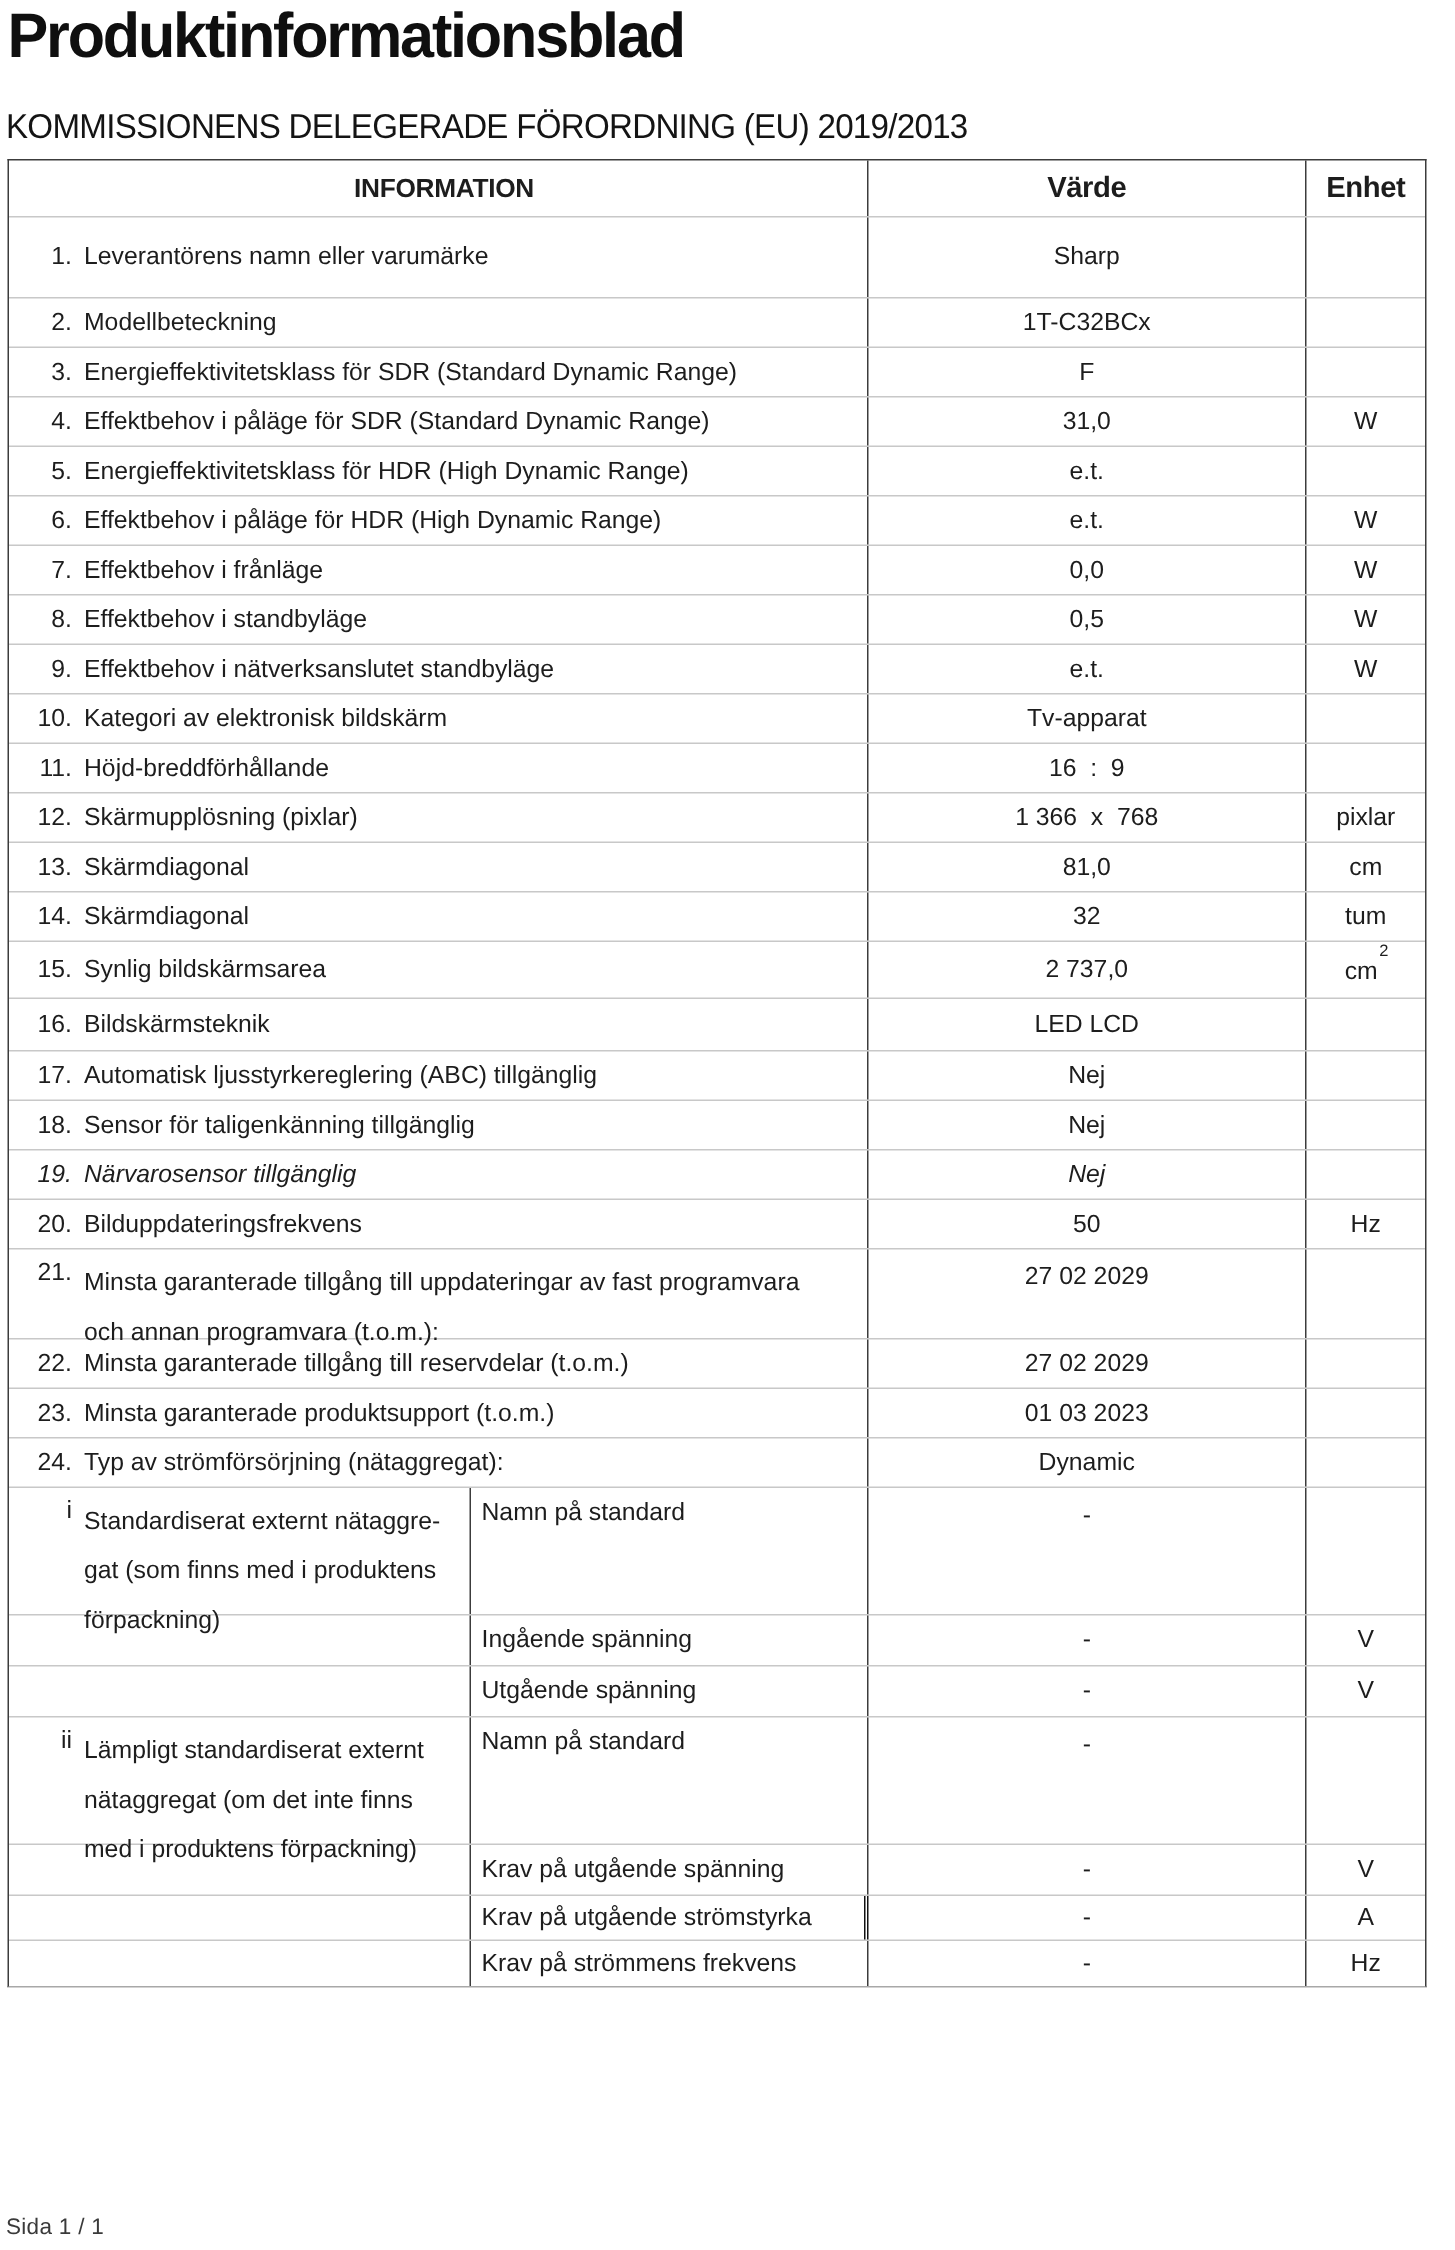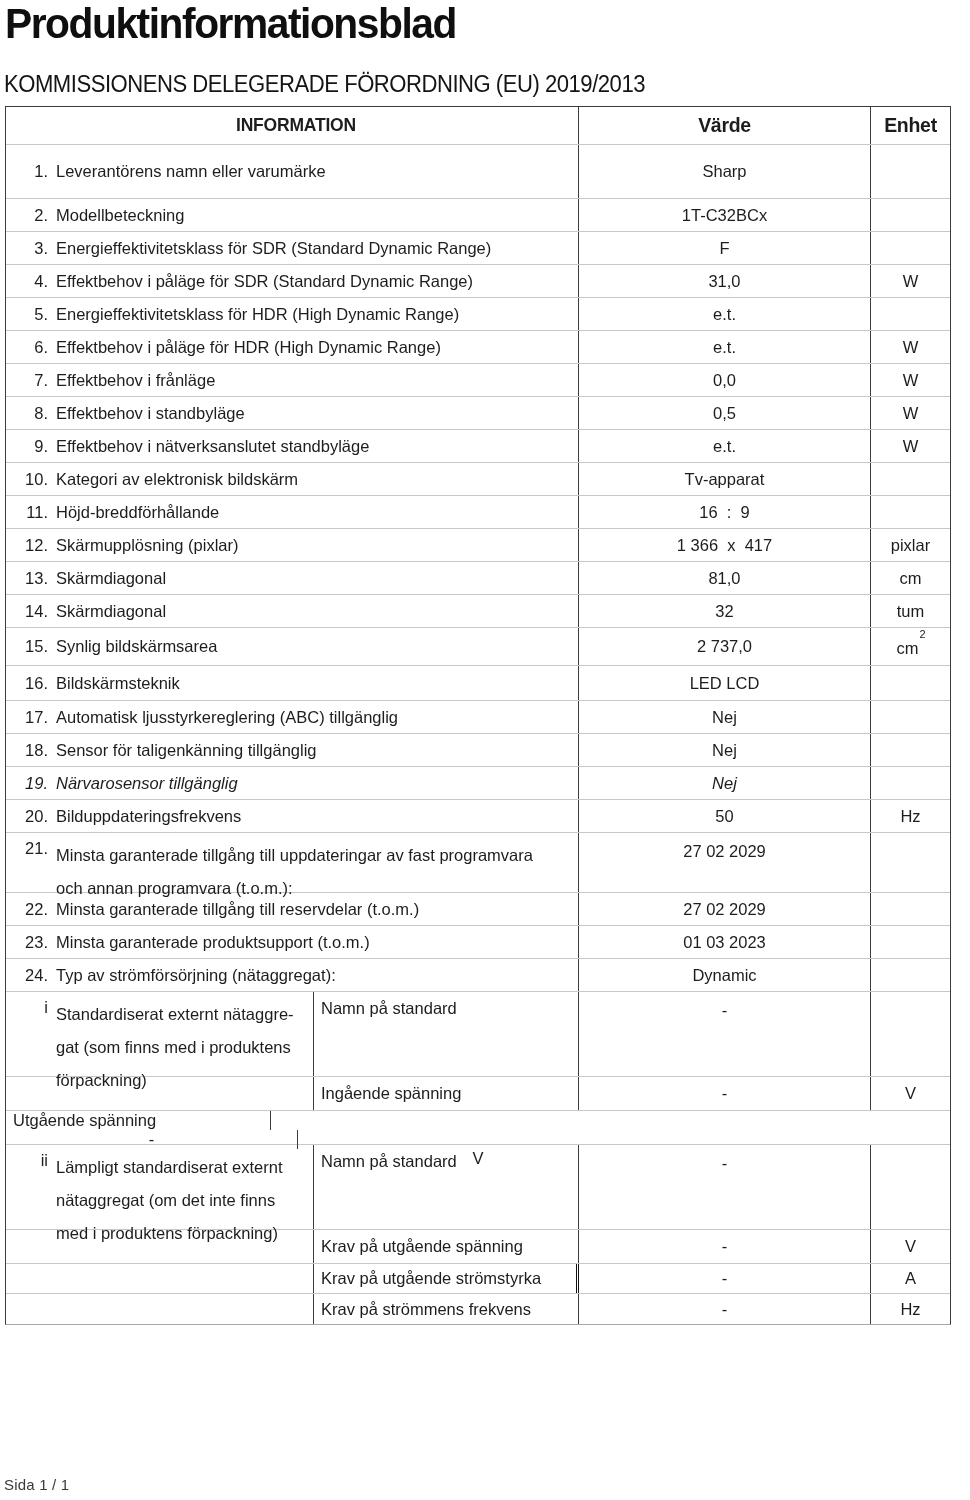--- a/index.html
+++ b/index.html
@@ -173,21 +173,21 @@
         <div class="cell c-value">16  :  9</div>
         <div class="cell c-unit"></div>
       </div>
       <div class="row" style="height: 33px;">
         <div class="cell c-info">
           <div class="num">12.</div>
           <div class="lbl">
             <div class="line">Skärmupplösning (pixlar)</div>
           </div>
         </div>
-        <div class="cell c-value">1 366  x  417</div>
+        <div class="cell c-value">1 366  x  768</div>
         <div class="cell c-unit">pixlar</div>
       </div>
       <div class="row" style="height: 33px;">
         <div class="cell c-info">
           <div class="num">13.</div>
           <div class="lbl">
             <div class="line">Skärmdiagonal</div>
           </div>
         </div>
         <div class="cell c-value">81,0</div>
@@ -321,21 +321,21 @@
       </div>
       <div class="row" style="height: 34px; text-align: center;">
         <div class="cell c-desc">
           <div class="num"></div>
           <div class="lbl"></div>
         </div>
         <div class="cell c-sub">Ingående spänning</div>
         <div class="cell c-value">-</div>
         <div class="cell c-unit">V</div>
       </div>
-      <div class="row" style="height: 34px; flex-direction: column;">
+      <div class="row" style="height: 34px;">
         <div class="cell c-desc">
           <div class="num"></div>
           <div class="lbl"></div>
         </div>
         <div class="cell c-sub">Utgående spänning</div>
         <div class="cell c-value">-</div>
         <div class="cell c-unit">V</div>
       </div>
       <div class="row" style="height: 85px;">
         <div class="cell c-desc top">

